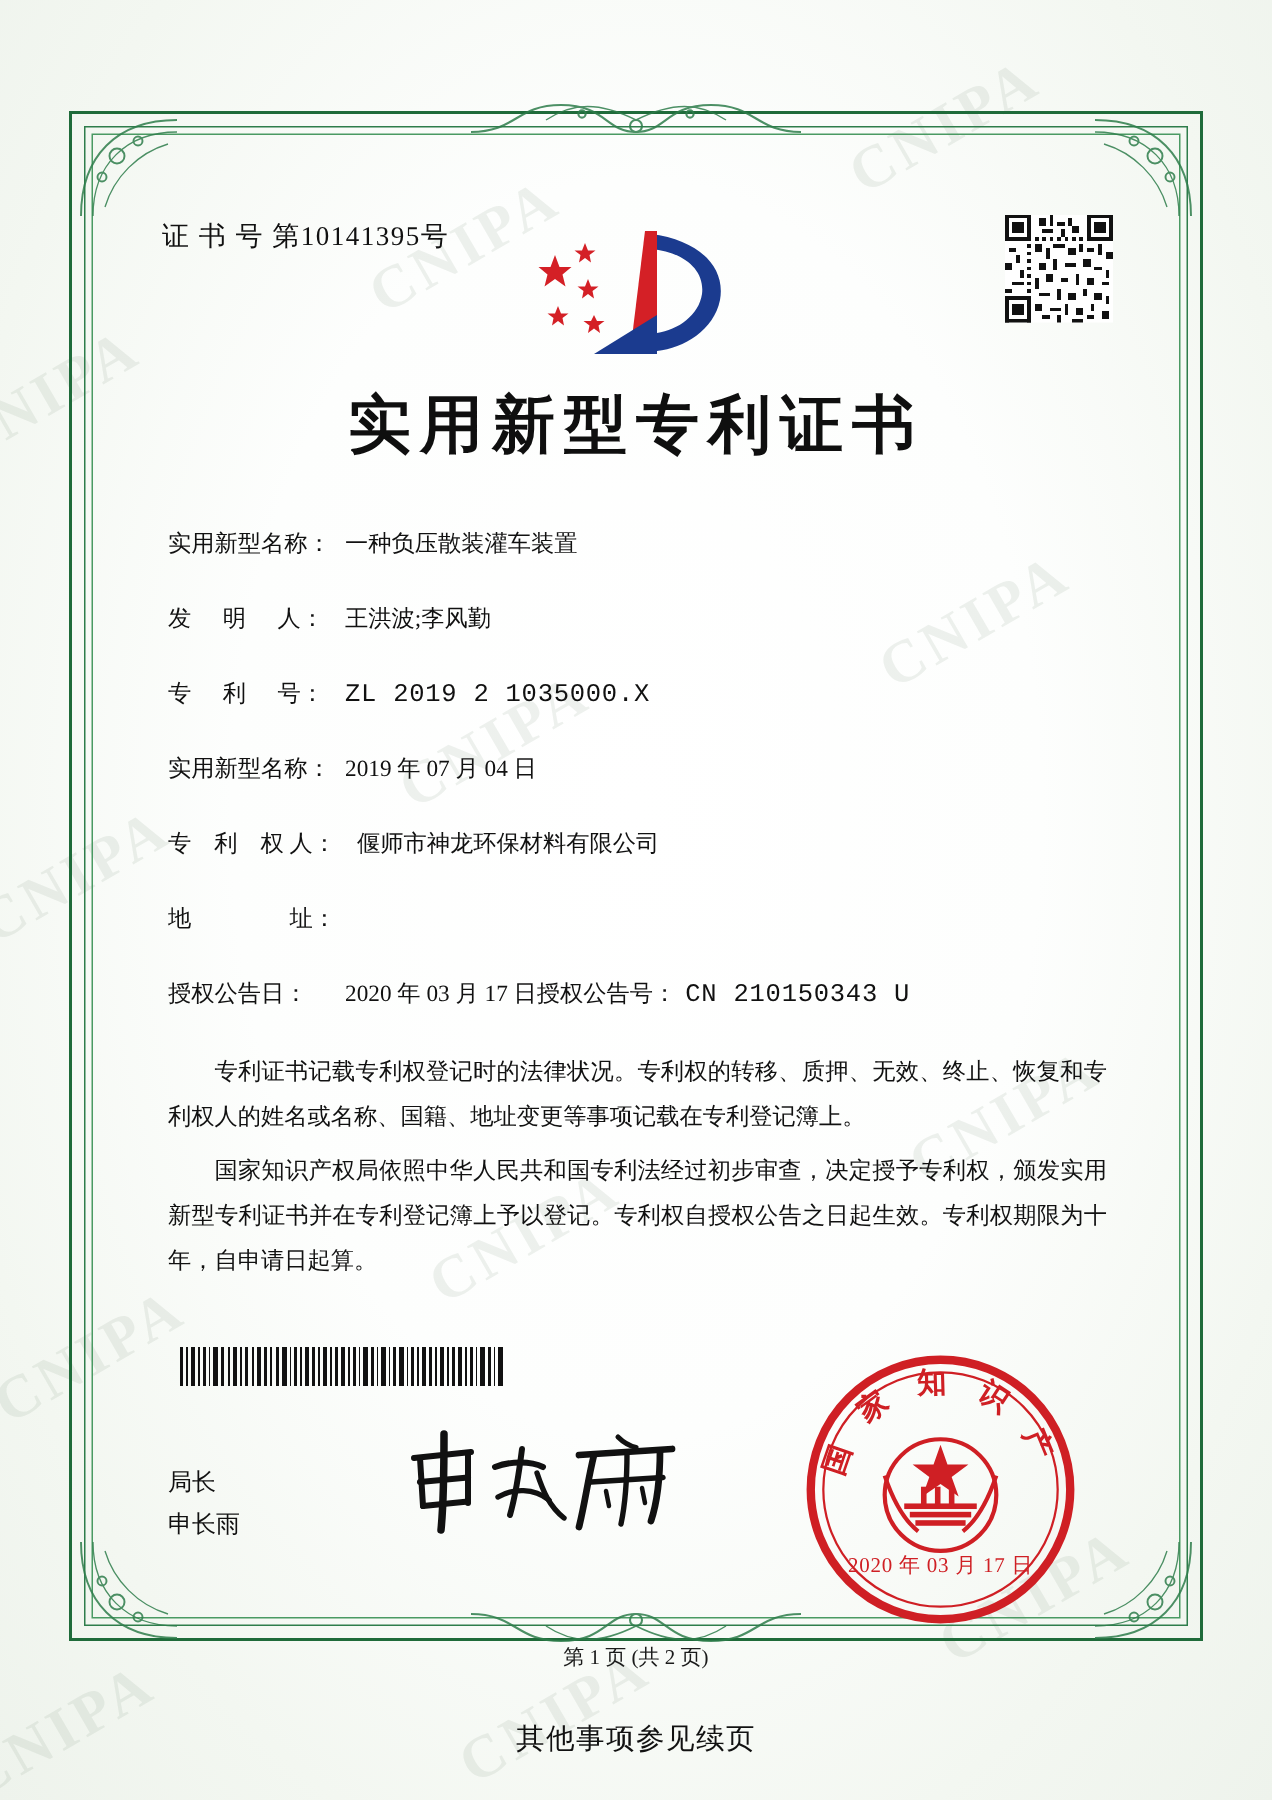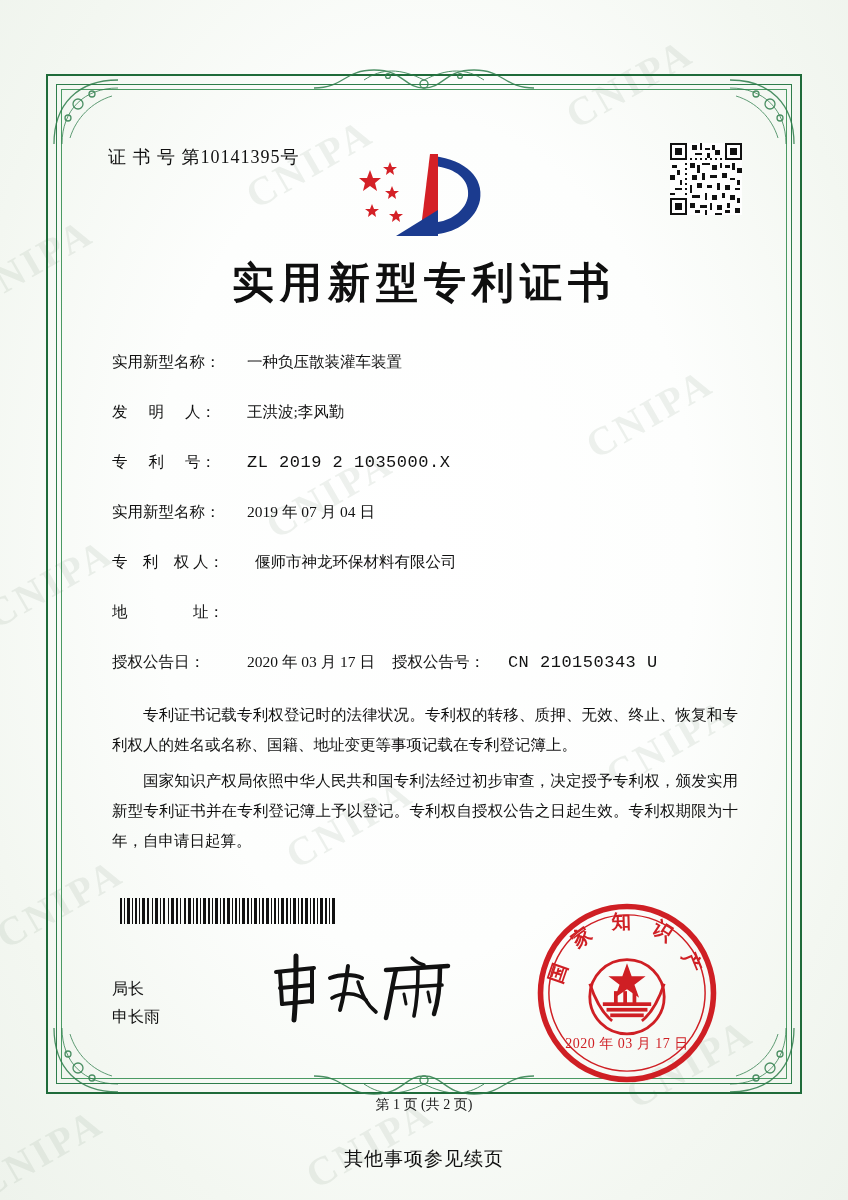--- a/index.html
+++ b/index.html
@@ -131,21 +131,20 @@
     left: 112px;
     top: 352px;
     width: 620px;
     font-size: 15.5px;
     color: #111;
   }
   .row {
     display: flex;
     align-items: baseline;
     height: 50px;
-    gap: 17px;
   }
   .row .label {
     width: 118px;
     flex: 0 0 118px;
     white-space: nowrap;
     letter-spacing: 0px;
   }
   .row .label.spread {
     display: flex;
     justify-content: space-between;

